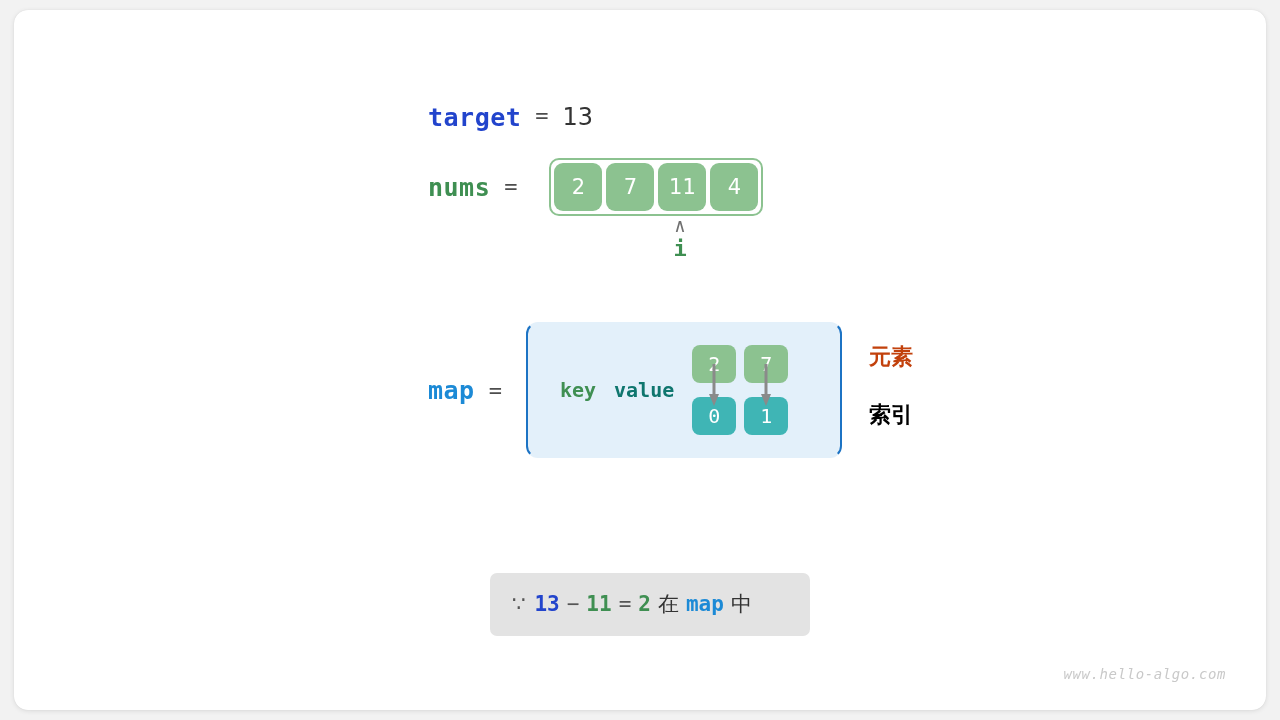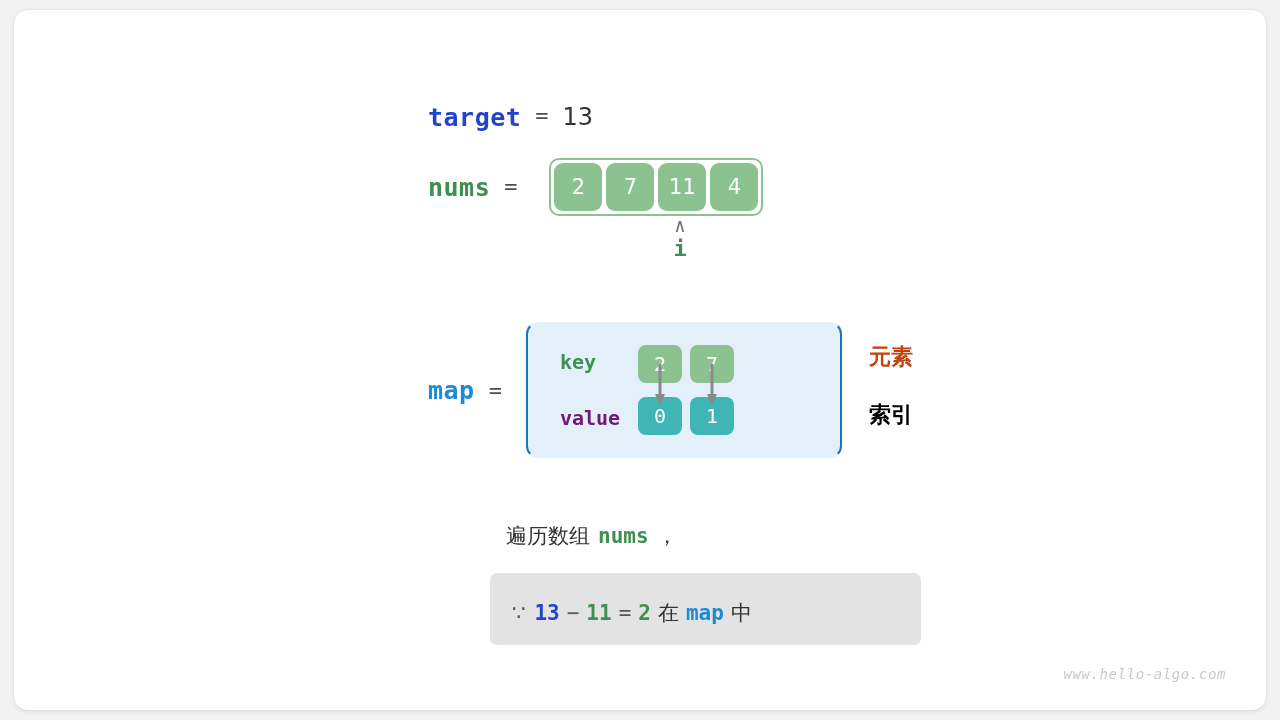--- a/index.html
+++ b/index.html
@@ -169,35 +169,35 @@
 
   .map-inner {
     position: relative;
     z-index: 2;
     display: flex;
     align-items: center;
     padding-left: 32px;
   }
   .kv-labels {
     display: flex;
-    flex-direction: column;
+    flex-direction: row;
     justify-content: space-between;
     gap: 18px;
     margin-right: 18px;
   }
   .kv-labels span {
     font-family: "DejaVu Sans Mono", monospace;
     font-weight: bold;
     font-size: 20px;
     height: 38px;
     display: flex;
     align-items: center;
   }
   .lbl-key { color: #3f8f52; }
-  .lbl-value { color: #701a75; }
+  .lbl-value { color: #0f766e; }
 
   .kv-cols { display: flex; gap: 8px; }
   .kv-col {
     display: flex;
     flex-direction: column;
     gap: 14px;
     position: relative;
   }
   .kv-cell {
     width: 44px;
@@ -253,24 +253,24 @@
     font-family: "DejaVu Sans Mono", monospace;
     font-weight: bold;
     color: #3f8f52;
     margin: 0 8px;
   }
 
   .concl-box {
     position: absolute;
     left: 476px;
     top: 563px;
-    width: 431px;
+    width: 320px;
     background: #e3e3e3;
     border-radius: 7px;
-    padding: 22px 22px 14px 22px;
+    padding: 13px 22px 14px 22px;
     box-sizing: border-box;
   }
   .concl-line {
     font-family: "DejaVu Sans", sans-serif;
     font-size: 21px;
     color: #333333;
     line-height: 36px;
     white-space: nowrap;
   }
   .concl-line .sym { color: #555555; margin-right: 9px; }
@@ -362,23 +362,20 @@
           </div>
         </div>
       </div>
     </div>
 
     <div class="side-labels">
       <span class="lbl-yuansu">元素</span>
       <span class="lbl-suoyin">索引</span>
     </div>
 
-    <div class="caption">
-      <span>遍历数组</span><span class="code-green">nums</span><span>，</span>
-    </div>
 
     <div class="concl-box">
       <div class="concl-line">
         <span class="sym">∵</span><span class="c-blue">13</span><span class="sp"></span><span class="c-op">−</span><span class="sp"></span><span class="c-green">11</span><span class="sp"></span><span class="c-op">=</span><span class="sp"></span><span class="c-green">2</span><span class="sp"></span><span>在</span><span class="sp"></span><span class="c-lblue">map</span><span class="sp"></span><span>中</span>
       </div>
     </div>
 
     <div class="watermark">www.hello-algo.com</div>
 
   </div>

